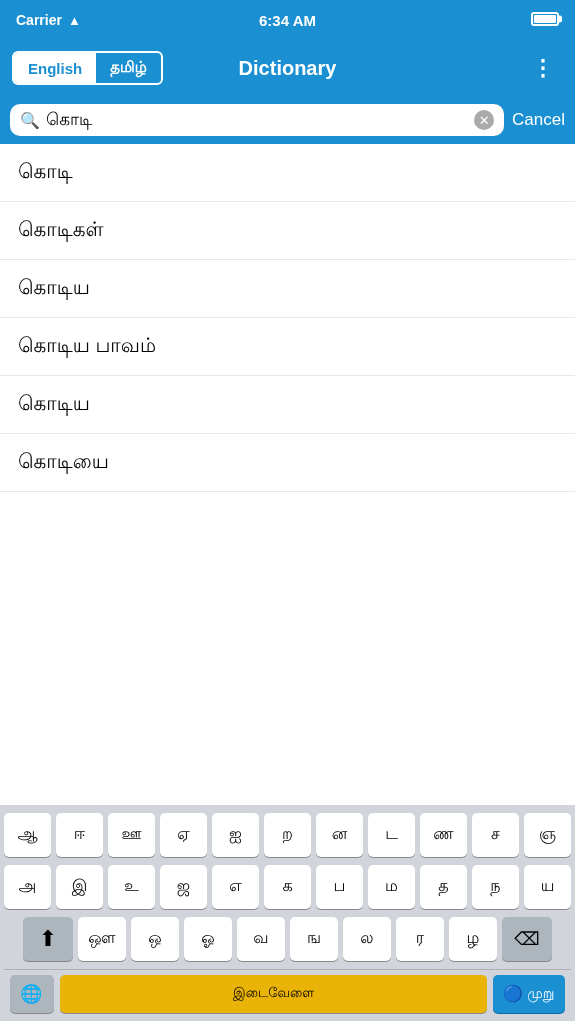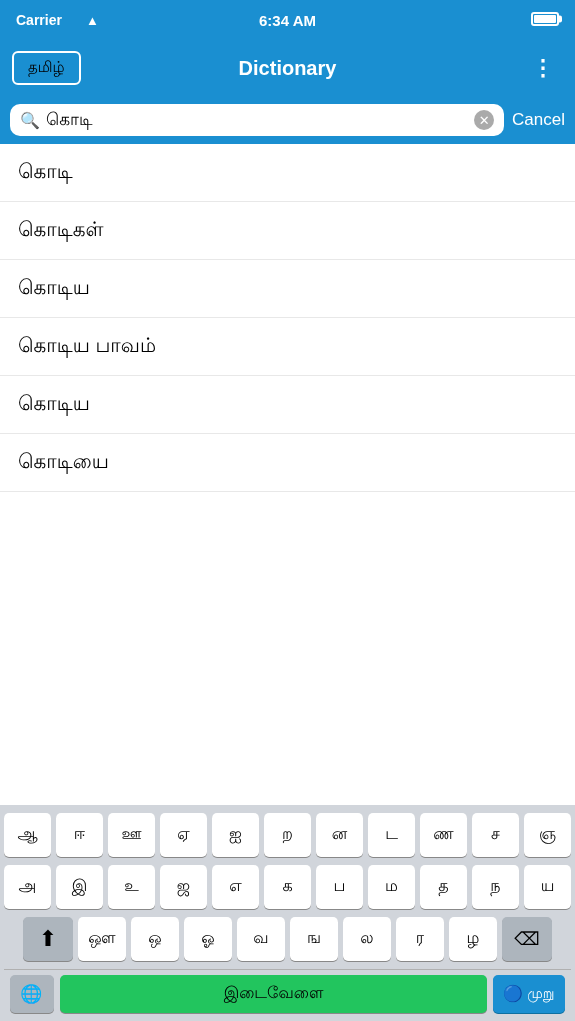--- a/index.html
+++ b/index.html
@@ -17,21 +17,21 @@
       background: #1a8fd1;
       height: 40px;
       display: flex;
       align-items: center;
       justify-content: space-between;
       padding: 0 16px;
       color: white;
       font-size: 14px;
       font-weight: 600;
     }
-    .status-bar-left { display: flex; align-items: center; gap: 24px; }
+    .status-bar-left { display: flex; align-items: center; gap: 6px; }
     .status-bar-center { position: absolute; left: 50%; transform: translateX(-50%); font-size: 15px; font-weight: 600; }
     .wifi-icon { font-size: 13px; }
     .battery-icon {
       width: 28px;
       height: 14px;
       border: 2px solid white;
       border-radius: 3px;
       position: relative;
       display: inline-block;
     }
@@ -67,25 +67,25 @@
     }
     .lang-toggle {
       display: flex;
       border: 2px solid white;
       border-radius: 6px;
       overflow: hidden;
     }
     .lang-btn {
       padding: 5px 14px;
       font-size: 15px;
-      font-weight: 400;
+      font-weight: 700;
       cursor: pointer;
       border: none;
       background: transparent;
-      color: #000000;
+      color: #ffffff;
     }
     .lang-btn.active {
       background: white;
       color: #1a8fd1;
       font-weight: 700;
     }
     .header-title {
       color: #ffffff;
       font-size: 20px;
       font-weight: 700;
@@ -204,28 +204,28 @@
     
     .bottom-bar {
       display: flex;
       align-items: center;
       height: 48px;
       background: #d1d5db;
       border-top: 1px solid #b0b0b0;
     }
     .spacebar {
       flex: 1;
-      background: #22c55e;
+      background: #eab308;
       border-radius: 5px;
       margin: 4px 6px;
       height: 38px;
       display: flex;
       align-items: center;
       justify-content: center;
-      font-size: 16px;
+      font-size: 13px;
       color: #000;
       cursor: pointer;
       box-shadow: 0 1px 0 #888;
     }
     .return-btn {
       background: #1a8fd1;
       border-radius: 5px;
       margin: 4px 6px 4px 0;
       height: 38px;
       width: 72px;
@@ -251,20 +251,21 @@
     <span class="wifi-icon">▲</span>
   </div>
   <div class="status-bar-center">6:34 AM</div>
   <div>
     <div class="battery-icon"><div class="battery-fill"></div></div>
   </div>
 </div>
 
 <div class="header">
   <div class="lang-toggle">
+    <button class="lang-btn active">English</button>
     <button class="lang-btn">தமிழ்</button>
   </div>
   <span class="header-title">Dictionary</span>
   <span class="header-menu">⋮</span>
 </div>
 
 <div class="search-bar">
   <div class="search-input-wrap">
     <span class="search-icon-sym">🔍</span>
     <input class="search-input" type="text" value="கொடி" style="">

